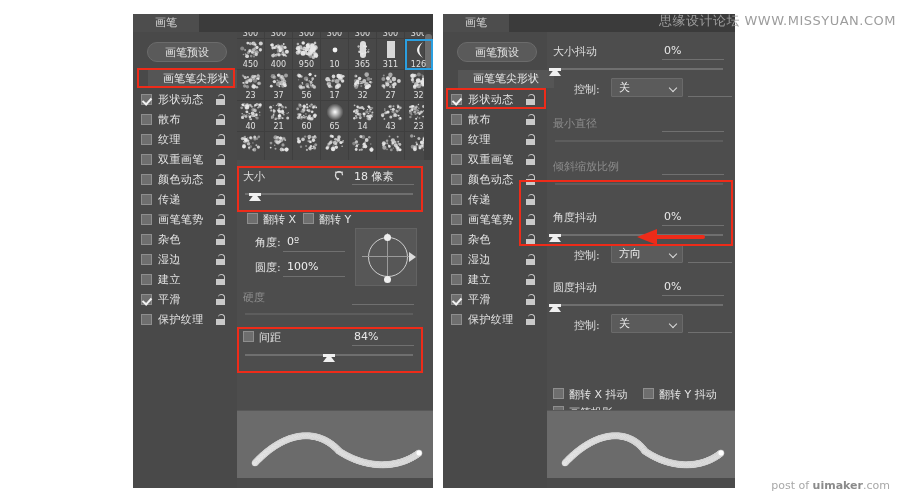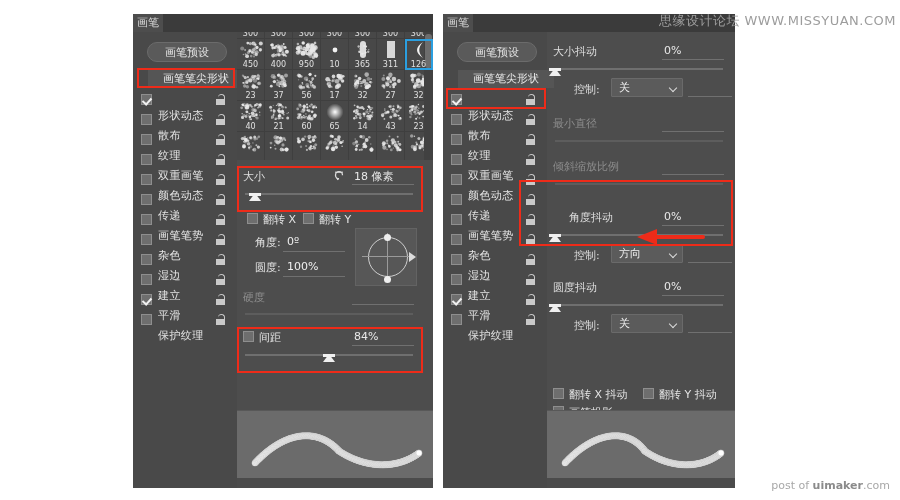--- a/index.html
+++ b/index.html
@@ -20,21 +20,21 @@
   #panel-left  { left: 133px; top: 14px; width: 300px; height: 474px; }
   #panel-right { left: 443px; top: 14px; width: 292px; height: 474px; }
 
   
   .titlebar {
     position: absolute; left: 0; top: 0; width: 100%; height: 18px;
     background: #3b3b3b;
   }
   .tab {
     position: absolute; left: 0; top: 0; height: 18px;
-    padding: 0 4px;
+    padding: 0 22px;
     background: #4d4d4d;
     color: #d6d6d6;
     font-size: 11px;
     line-height: 18px;
     white-space: nowrap;
   }
 
   
   .optcol {
     position: absolute; left: 0; top: 18px;
@@ -74,21 +74,20 @@
     width: 4px; height: 7px;
     border: solid #f2f2f2;
     border-width: 0 2px 2px 0;
     transform: rotate(42deg);
   }
   .optlabel {
     position: absolute; left: 25px; top: 2px;
     font-size: 11px; color: #e4e4e4;
     letter-spacing: .4px;
     white-space: nowrap;
-    margin-top: 16px;
   }
   .lock {
     position: absolute; right: 12px; top: 4px;
     width: 9px; height: 11px;
   }
   .lock .body {
     position: absolute; left: 0; bottom: 0;
     width: 9px; height: 6px;
     background: #c9c9c9;
   }
@@ -1768,21 +1767,21 @@
         <div class="track dim" style="left:8px;top:24px;width:168px;"></div>
       </div>
 
       <div class="block" style="top:84px;height:34px;">
         <div class="lbl dim" style="left:6px;top:0px;">最小直径</div>
         <div class="underline" style="left:115px;top:15px;width:62px;"></div>
         <div class="track dim" style="left:8px;top:24px;width:168px;"></div>
       </div>
 
       <div class="block" style="top:178px;height:60px;">
-        <div class="lbl" style="left:22px;top:0px;">角度抖动</div>
+        <div class="lbl" style="left:6px;top:0px;">角度抖动</div>
         <div class="val" style="left:117px;top:0px;">0%</div>
         <div class="underline" style="left:115px;top:15px;width:62px;"></div>
         <div class="track" style="left:8px;top:24px;width:168px;"></div>
         <div class="thumb" id="aj-thumb" style="top: 24px; left: 2px;"></div>
         <div class="lbl" style="left:27px;top:38px;">控制:</div>
         <div class="select" style="left:64px;top:34px;width:72px;height:19px;">
           <span>方向</span>
           <i class="chev"></i>
         </div>
         <div class="underline" style="left:141px;top:52px;width:44px;"></div>

